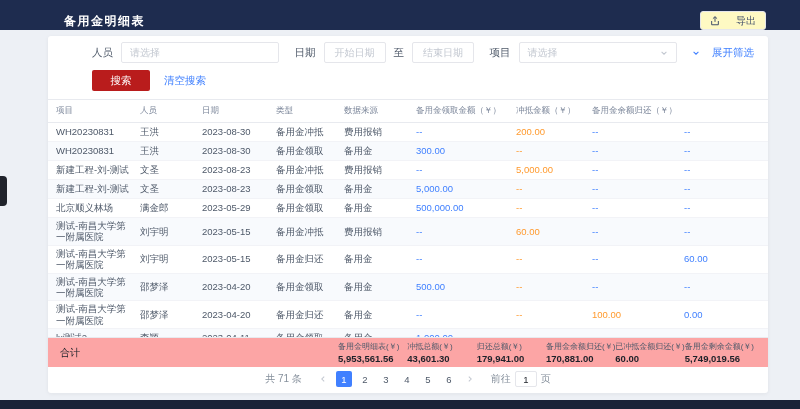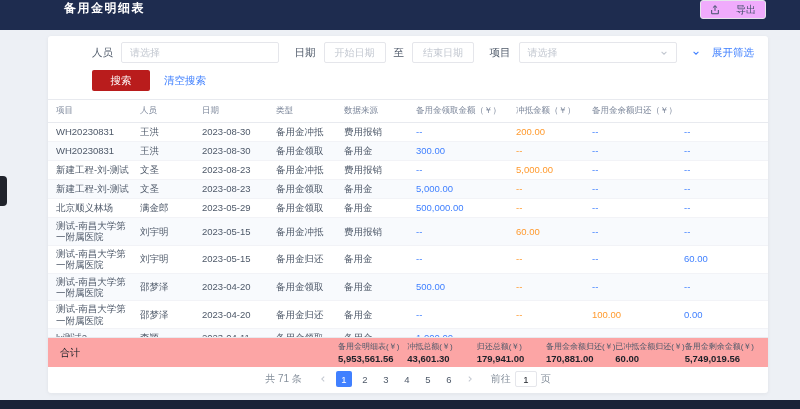--- a/index.html
+++ b/index.html
@@ -8,27 +8,27 @@
     font-family:"Liberation Sans","DejaVu Sans",sans-serif;
     background:#edf0f5;
     position:relative;
     color:#4e5969;
   }
 
   
   .topbar {
     position:absolute; top:0; left:0; width:800px; height:30px;
     background:#1e2c4f;
-    display:flex; align-items:flex-start; justify-content:space-between;
+    display:flex; align-items:flex-end; justify-content:space-between;
     padding:0 34px 0 64px;
   }
   .topbar .title { color:#ffffff; font-size:12px; font-weight:bold; letter-spacing:1.5px; }
   .export-btn {
     display:flex; align-items:center; gap:16px;
-    background:#f0abfc; border:1px solid #e5e6eb; border-radius:3px;
+    background:#fef9c3; border:1px solid #e5e6eb; border-radius:3px;
     height:19px; padding:0 9px; font-size:10px; color:#42506b; cursor:pointer;
     font-family:inherit;
   }
   .export-btn svg { display:block; }
 
   
   .side-handle {
     position:absolute; left:0; top:176px; width:7px; height:30px;
     background:#20232b; border-radius:0 4px 4px 0; cursor:pointer;
   }

